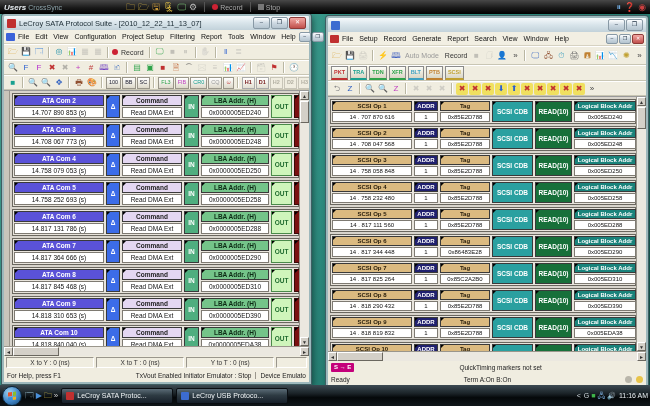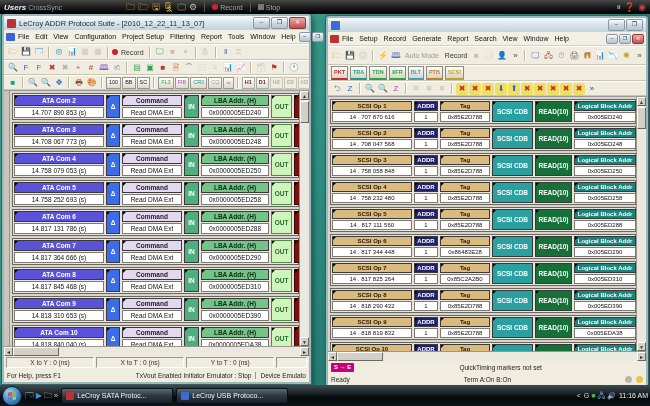--- a/index.html
+++ b/index.html
@@ -135,21 +135,21 @@
     <span class="cs-right">
         <span class="csi" style="color: rgb(111, 168, 220);">⏸</span>
         <span class="csi" style="color: rgb(74, 144, 217);">❓</span>
         <span class="csi" style="color: rgb(201, 64, 64);">◉</span>
       </span>
   </div>
 
   <div class="win" style="left:2px;top:14px;width:309px;height:370px;z-index:10">
     <div class="titlebar">
       <span class="appico" style="background:#C03030"></span>
-      <span>LeCroy ADDR Protocol Suite - [2010_12_22_11_13_07]</span>
+      <span>LeCroy SATA Protocol Suite - [2010_12_22_11_13_07]</span>
       <span class="caps">
           <span class="cb minimize-button">–</span>
           <span class="cb maximize-button">❐</span>
           <span class="cb close-button">✕</span>
         </span>
     </div>
     <div class="menubar">
       <span class="appico" style="background:#3B62D9;width:8px;height:8px"></span>
       <span style="display:flex">
           <span class="mi">File</span>

